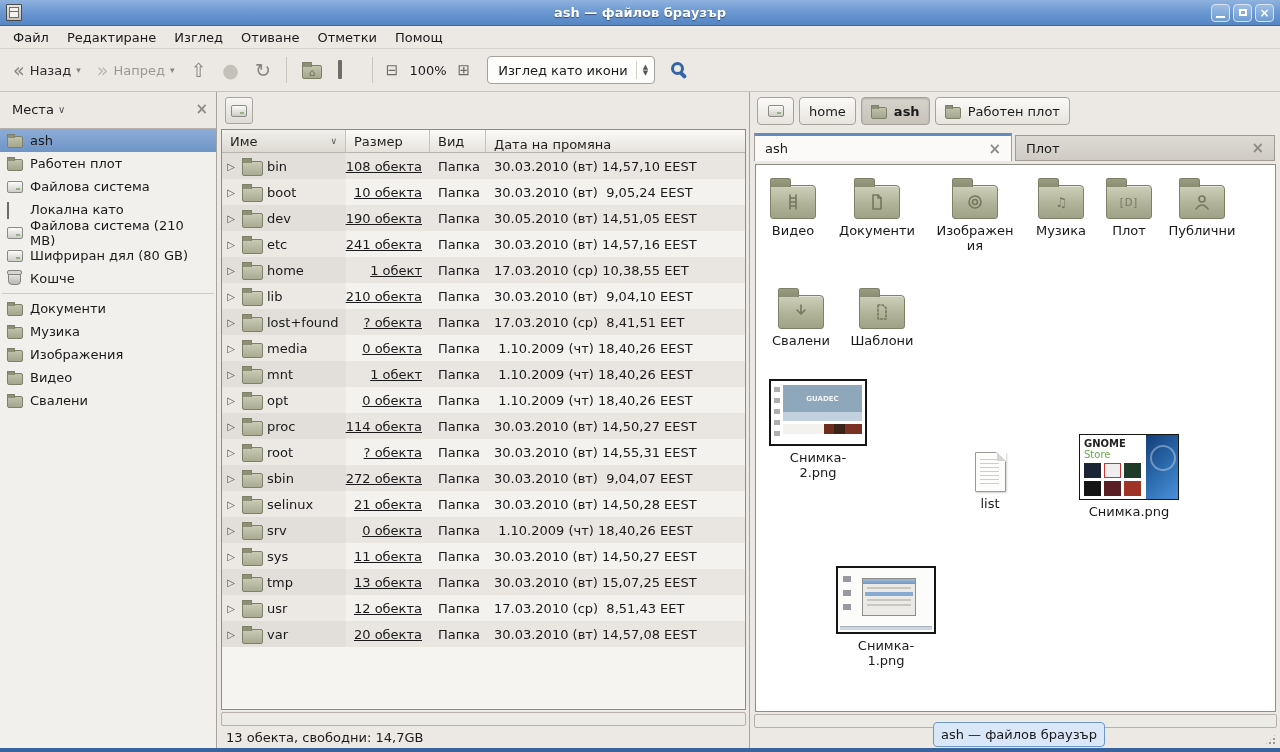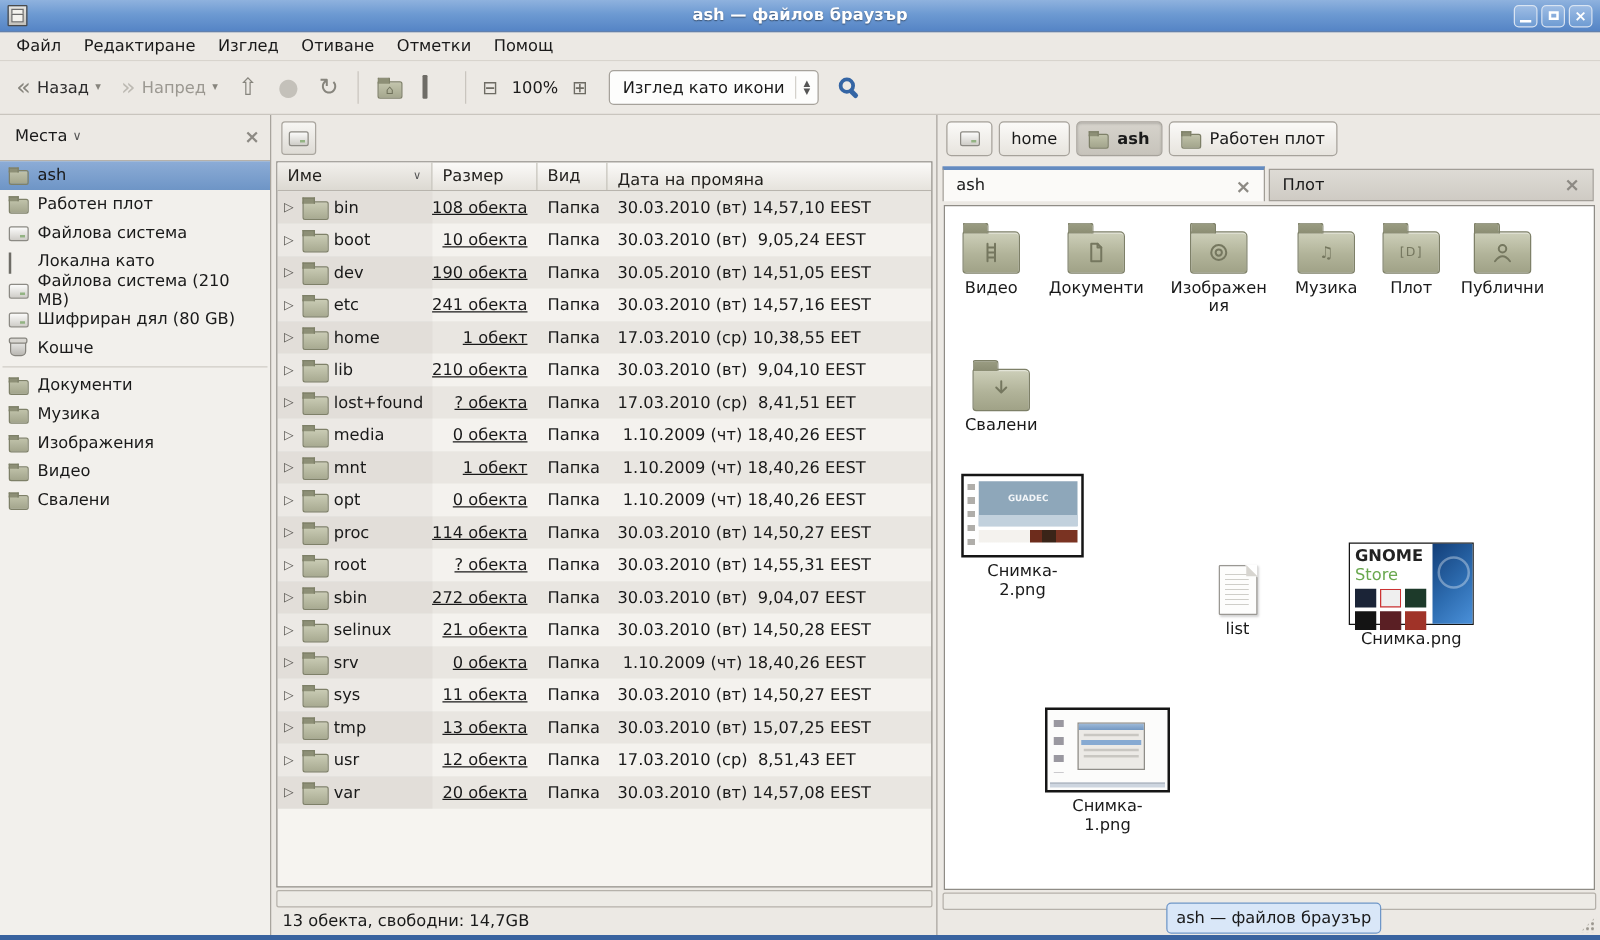--- a/index.html
+++ b/index.html
@@ -123,21 +123,21 @@
 
   
   .thumb { border:2px solid #151515; background:#fff; }
   .tg { width:98px; height:67px; padding:4px 3px 2px 12px; position:relative; }
   .tg::before { content:""; position:absolute; left:3px; top:6px; width:6px; bottom:6px;
     background:repeating-linear-gradient(180deg,#b0aeaa 0 5px,transparent 5px 11px); }
   .tg-banner { background:#8ea7ba; height:36px; position:relative; color:#f2f5f8; font-size:7px; font-weight:bold; text-align:center; padding-top:10px; }
   .tg-banner .sky { position:absolute; bottom:0; left:0; right:0; height:9px; background:#c2d1dd; }
   .tg-strip { margin-top:3px; height:10px; background:linear-gradient(90deg,#f4f2ee 0 52%,#6d2c1c 52% 64%,#3a2418 64% 78%,#7a3322 78% 100%); }
   .ts { width:100px; height:66px; display:flex; border:1px solid #151515; }
-  .ts-left { width:66px; padding:3px 2px 2px 4px; font-size:13px; }
+  .ts-left { width:66px; padding:3px 2px 2px 4px; font-size:10px; }
   .ts-logo b { color:#222; } .ts-logo span { color:#6aa84f; }
   .ts-grid { margin-top:3px; display:grid; grid-template-columns:repeat(3,17px); grid-auto-rows:15px; gap:3px; }
   .ts-grid i { display:block; }
   .ts-right { flex:1; background:linear-gradient(135deg,#123e78 0%,#2d6cb0 55%,#4a90d9 100%); position:relative; }
   .ts-right::after { content:""; position:absolute; left:4px; top:10px; width:22px; height:22px; border:2px solid rgba(255,255,255,.35); border-radius:50%; }
   .t1 { width:100px; height:68px; padding:3px; position:relative; background:#fcfcfb; }
   .t1::before { content:""; position:absolute; left:5px; top:8px; width:8px; bottom:14px;
     background:repeating-linear-gradient(180deg,#9a98a0 0 6px,transparent 6px 14px); }
   .t1 .dlg { position:absolute; left:24px; top:10px; width:54px; height:38px; background:#eceae6; border:1px solid #8f8d88; }
   .t1 .dlg .bar { height:5px; background:linear-gradient(#9db9d8,#7398c2); }
@@ -617,20 +617,30 @@
           <div class="ivitem" style="left:-15px;top:122px">
      <div class="folder48">
               <svg class="em" width="22" height="20">
                 <g stroke="#75775f" stroke-width="1.6" fill="none" stroke-linecap="round" stroke-linejoin="round">
                   <path d="M11 3v8M7 8l4 4 4-4"></path>
                 </g>
               </svg>
             </div>
      <div class="ivlabel" style="max-width:90px">Свалени</div>
    </div>
+          <div class="ivitem" style="left:66px;top:122px">
+     <div class="folder48">
+              <svg class="em" width="22" height="20">
+                <g stroke="#75775f" stroke-width="1.6" fill="none" stroke-linecap="round" stroke-linejoin="round" stroke-dasharray="2 2">
+                  <path d="M7 3h5l3 3v11H7z"></path>
+                </g>
+              </svg>
+            </div>
+     <div class="ivlabel" style="max-width:90px">Шаблони</div>
+   </div>
           <div class="ivitem" style="left:2px;top:214px">
      <div class="thumb tg">
       <div class="tg-banner"><span>GUADEC</span><div class="sky"></div></div>
       <div class="tg-strip"></div>
             </div>
      <div class="ivlabel" style="max-width:64px">Снимка-2.png</div>
    </div>
           <div class="ivitem" style="left:174px;top:283px">
      <div class="fileicon">
               <div class="lines"></div>

